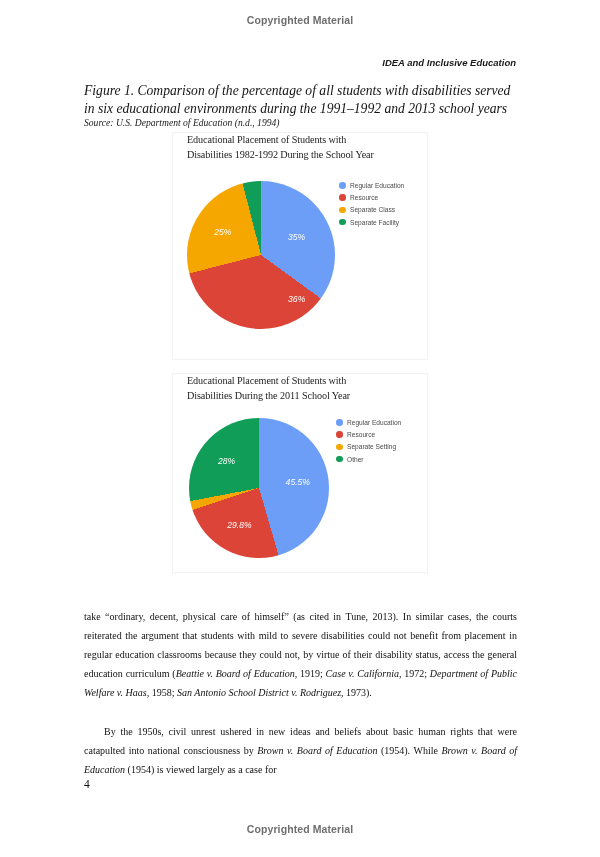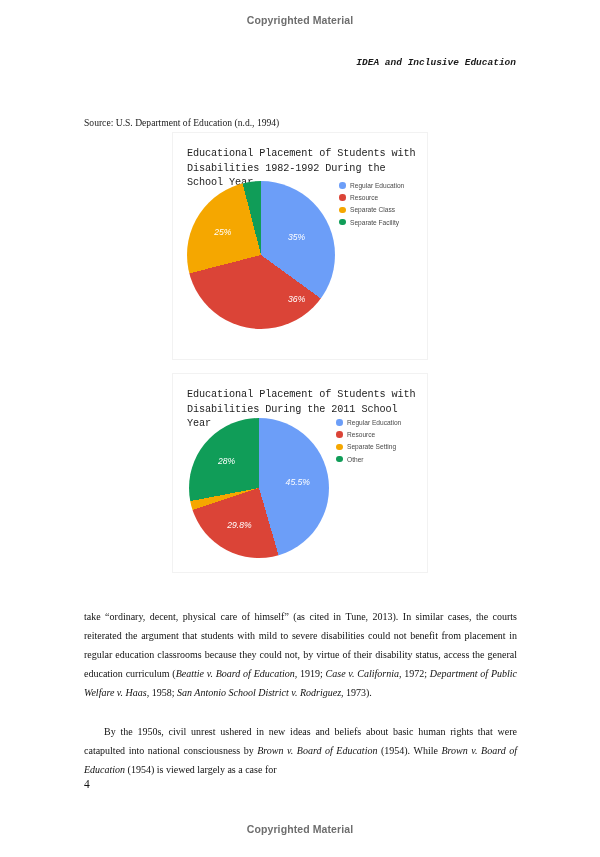--- a/index.html
+++ b/index.html
@@ -50,21 +50,21 @@
     color: #6e6e6e;
   }
 
   
   .running-head {
     position: absolute;
     top: 57px;
     left: 84px;
     width: 432px;
     text-align: right;
-    font-family: Liberation Mono, monospace;
+    font-family: Liberation Sans, sans-serif;
     font-style: italic;
     font-weight: bold;
     font-size: 9.5px;
     color: #1a1a1a;
   }
 
   
   .fig-caption {
     position: absolute;
     top: 82px;
@@ -75,41 +75,42 @@
     font-size: 13.6px;
     line-height: 17.5px;
     color: #131313;
   }
   .fig-source {
     position: absolute;
     top: 117px;
     left: 84px;
     width: 434px;
     font-family: "Liberation Serif", serif;
+    font-style: italic;
     font-size: 9.6px;
     line-height: 12px;
     color: #1a1a1a;
   }
 
   
   .chart-box {
     position: absolute;
     background: #ffffff;
     border: 1px solid #f2f2f2;
     box-sizing: border-box;
   }
   #chart1-box { left: 172px; top: 132px; width: 256px; height: 228px; }
   #chart2-box { left: 172px; top: 373px; width: 256px; height: 200px; }
 
   .chart-title {
     position: absolute;
     left: 14px;
-    top: 14px;
+    top: 0;
     width: 236px;
-    font-family: Liberation Mono, monospace;
+    font-family: Liberation Serif, serif;
     font-size: 10.2px;
     line-height: 14.5px;
     color: #222222;
     letter-spacing: -0.1px;
   }
 
   .pie-wrap { position: absolute; }
   #chart1-pie { left: 14px; top: 48px; width: 148px; height: 148px; }
   #chart2-pie { left: 16px; top: 44px; width: 140px; height: 140px; }
 
@@ -183,20 +184,21 @@
 </style>
 </head>
 <body>
 
 <div class="page">
 
   <div class="copyright-top">Copyrighted Material</div>
 
   <div class="running-head">IDEA and Inclusive Education</div>
 
+  <div class="fig-caption">Figure 1. Comparison of the percentage of all students with disabilities served in six educational environments during the 1991–1992 and 2013 school years</div>
   <div class="fig-source">Source: U.S. Department of Education (n.d., 1994)</div>
 
   <div class="chart-box" id="chart1-box">
     <div class="chart-title">
       <span>Educational Placement of Students with</span><br>
       <span>Disabilities 1982-1992 During the School Year</span>
     </div>
 
     <div class="pie-wrap" id="chart1-pie">
       <div class="pie" id="chart1-disc" style="background: conic-gradient(rgb(108, 158, 248) 0deg, rgb(108, 158, 248) 126deg, rgb(219, 68, 55) 126deg, rgb(219, 68, 55) 255.6deg, rgb(245, 167, 0) 255.6deg, rgb(245, 167, 0) 345.6deg, rgb(16, 157, 88) 345.6deg, rgb(16, 157, 88) 360deg);"></div>

